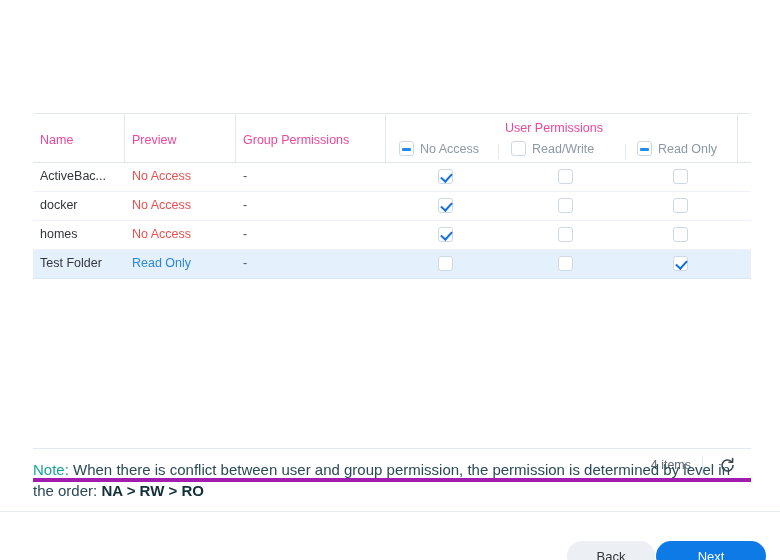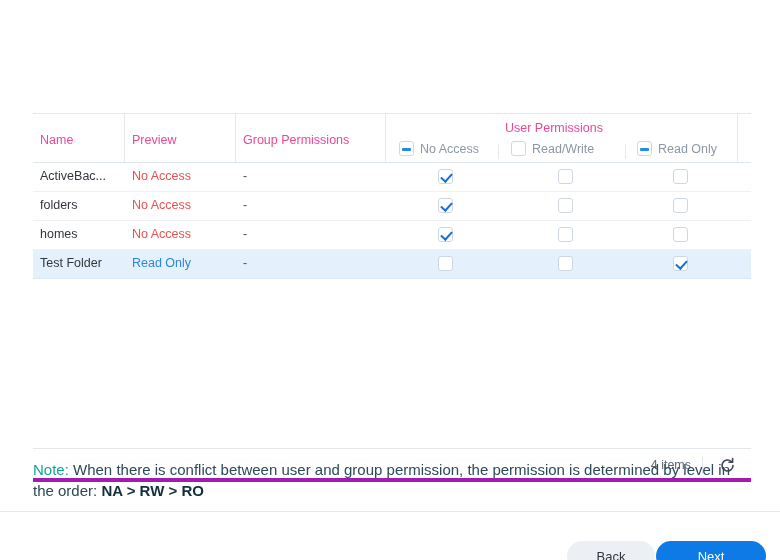--- a/index.html
+++ b/index.html
@@ -280,21 +280,21 @@
     <div class="rows-area" id="rows-area">
         <div class="row">
           <div class="cell c-name">ActiveBac...</div>
           <div class="cell c-preview noaccess">No Access</div>
           <div class="cell c-group">-</div>
           <span class="cb cb-na checked"></span>
           <span class="cb cb-rw"></span>
           <span class="cb cb-ro"></span>
         </div>
         <div class="row">
-          <div class="cell c-name">folders</div>
+          <div class="cell c-name">docker</div>
           <div class="cell c-preview noaccess">No Access</div>
           <div class="cell c-group">-</div>
           <span class="cb cb-na checked"></span>
           <span class="cb cb-rw"></span>
           <span class="cb cb-ro"></span>
         </div>
         <div class="row">
           <div class="cell c-name">homes</div>
           <div class="cell c-preview noaccess">No Access</div>
           <div class="cell c-group">-</div>

